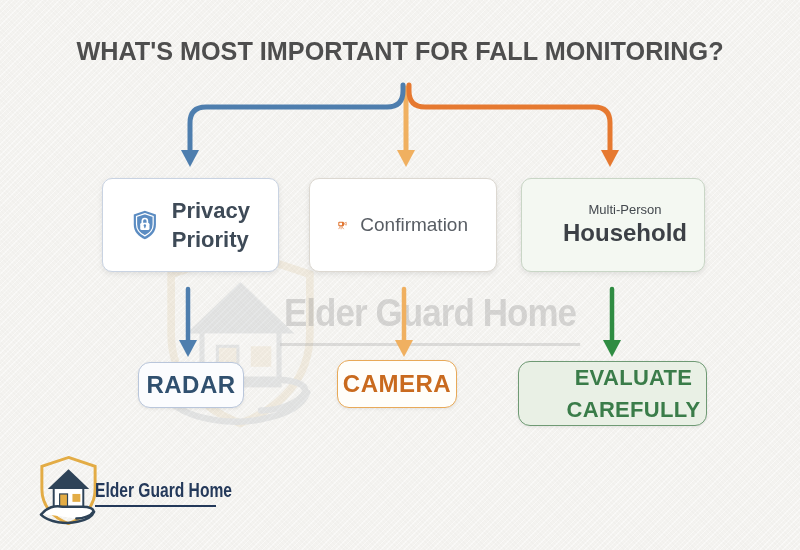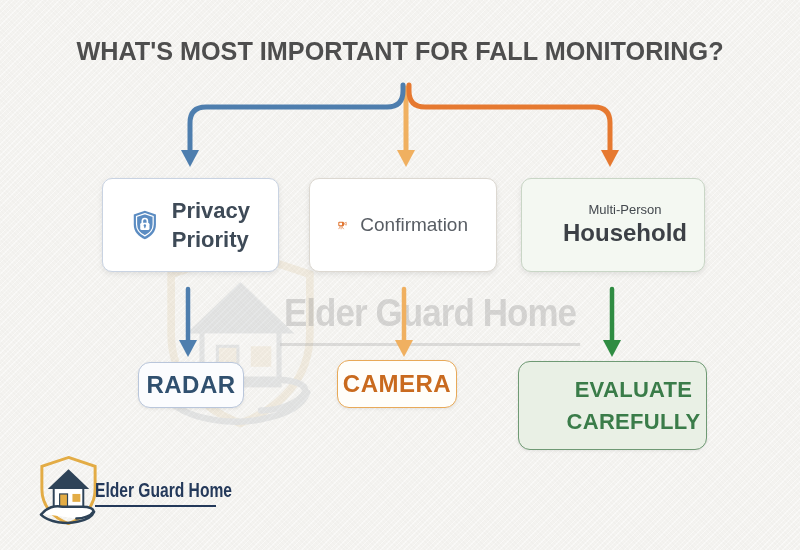--- a/index.html
+++ b/index.html
@@ -53,21 +53,21 @@
   .result {
     position:absolute; box-sizing:border-box; border-radius:12px;
     display:flex; flex-direction:column; align-items:center; justify-content:center;
     text-align:center; font-weight:700;
     box-shadow:0 1px 3px rgba(100,100,100,0.12);
   }
   #res1 { left:138px; top:362px; width:106px; height:46px; background:#fbfcfe;
           border:1.5px solid #b9c6db; color:#30506f; font-size:24px; letter-spacing:0.5px; }
   #res2 { left:337px; top:360px; width:120px; height:48px; background:#fffefa;
           border:1.5px solid #e8a958; color:#c96a1e; font-size:24px; letter-spacing:0.5px; }
-  #res3 { left:518px; top:361px; width:189px; height:89px; background:#e9f0e5;
+  #res3 { left:518px; top:361px; width:189px; height:65px; background:#e9f0e5;
           border:1.5px solid #6f9a74; color:#3a7c49; font-size:22px; line-height:1.45; letter-spacing:0.3px;padding-left:42px; }
 
   
   .footer-logo { position:absolute; left:33px; top:452px; width:71px; height:76px; }
   .brand {
     position:absolute; left:95px; top:479px; white-space:nowrap;
     font-size:20px; font-weight:700; color:#24395a;
     transform:scaleX(0.78); transform-origin:left center;
   }
   .brand-underline { position:absolute; left:95px; top:505px; width:121px; height:2px; background:#24395a; }

